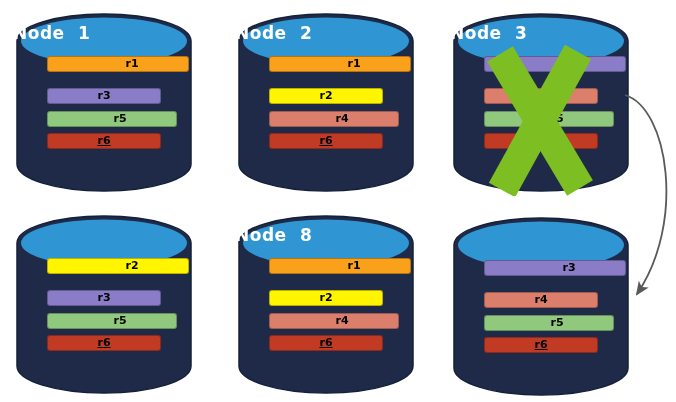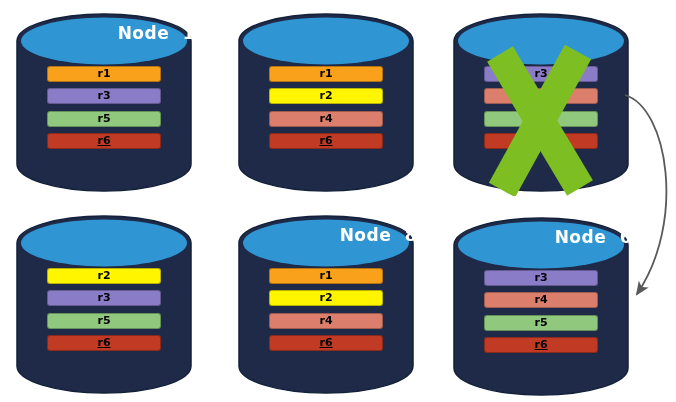--- a/index.html
+++ b/index.html
@@ -7,33 +7,33 @@
     position: relative;
     width: 676px; height: 402px;
     background: #ffffff;
     font-family: "DejaVu Sans", "Liberation Sans", sans-serif;
     overflow: hidden;
   }
   .node { position: absolute; width: 182px; height: 188px; }
   .node svg.cyl { position: absolute; left: 0; top: 0; }
   .node .title {
     position: absolute; left: 0; top: 15px; width: 100%;
-    text-align: right; color: #ffffff;
+    text-align: left; color: #ffffff;
     font-size: 17px; font-weight: bold; word-spacing: 7px;
     letter-spacing: 0.5px;
   }
   .row {
     position: absolute; left: 34px; width: 112px; height: 14px;
     border: 1px solid rgba(0,0,0,0.28); border-radius: 3px;
     text-align: center;
     font-size: 11px; font-weight: bold; color: #000;
     line-height: 14px;
   }
-  .row.p0 { top: 58px; } .row.p1 { top: 80px; }
-  .row.p2 { top: 103px; } .row.p3 { top: 125px; text-decoration: underline; }
+  .row.p0 { top: 48px; padding-left: 28px; } .row.p1 { top: 80px; }
+  .row.p2 { top: 103px; padding-left: 16px; } .row.p3 { top: 125px; text-decoration: underline; }
   svg.xmark { position: absolute; left: 0; top: 0; }
   svg.arrow-layer { position: absolute; left: 0; top: 0; pointer-events: none; }
 </style>
 </head>
 <body>
 
 <div class="canvas">
 
   <div class="node" style="left:13px; top:8px;">
     <svg class="cyl" width="182" height="188" viewBox="0 0 182 188">
@@ -45,31 +45,33 @@
     <div class="row p1" style="background-color: rgb(139, 124, 200);"><span>r3</span></div>
     <div class="row p2" style="background-color: rgb(144, 200, 125);"><span>r5</span></div>
     <div class="row p3" style="background-color: rgb(193, 59, 36);"><span>r6</span></div>
   </div>
 
   <div class="node" style="left:235px; top:8px;">
     <svg class="cyl" width="182" height="188" viewBox="0 0 182 188">
       <path d="M4,33 L4,156 A87,27 0 0 0 178,156 L178,33 A87,27 0 0 0 4,33 Z" stroke-width="1.5" fill="#1E2A47" stroke="#13203A"></path>
       <ellipse cx="91" cy="33" rx="83" ry="23.5" fill="#2F96D3"></ellipse>
     </svg>
+    <div class="title">Node 2</div>
     <div class="row p0" style="background-color: rgb(249, 161, 27);"><span>r1</span></div>
     <div class="row p1" style="background-color: rgb(255, 245, 0);"><span>r2</span></div>
     <div class="row p2" style="background-color: rgb(219, 126, 108);"><span>r4</span></div>
     <div class="row p3" style="background-color: rgb(193, 59, 36);"><span>r6</span></div>
   </div>
 
   <div class="node" style="left:450px; top:8px;">
     <svg class="cyl" width="182" height="188" viewBox="0 0 182 188">
       <path d="M4,33 L4,156 A87,27 0 0 0 178,156 L178,33 A87,27 0 0 0 4,33 Z" stroke-width="1.5" fill="#1E2A47" stroke="#13203A"></path>
       <ellipse cx="91" cy="33" rx="83" ry="23.5" fill="#2F96D3"></ellipse>
     </svg>
+    <div class="title">Node 3</div>
     <div class="row p0" style="background-color: rgb(139, 124, 200);"><span>r3</span></div>
     <div class="row p1" style="background-color: rgb(219, 126, 108);"><span>r4</span></div>
     <div class="row p2" style="background-color: rgb(144, 200, 125);"><span>r5</span></div>
     <div class="row p3" style="background-color: rgb(193, 59, 36);"><span>r6</span></div>
     <svg class="xmark" width="182" height="188" viewBox="0 0 182 188">
       <line x1="50" y1="46" x2="130" y2="180" stroke-width="30" stroke="#7DBE23"></line>
       <line x1="128" y1="44" x2="52" y2="182" stroke-width="30" stroke="#7DBE23"></line>
     </svg>
   </div>
 
@@ -94,21 +96,20 @@
     <div class="row p1" style="background-color: rgb(255, 245, 0);"><span>r2</span></div>
     <div class="row p2" style="background-color: rgb(219, 126, 108);"><span>r4</span></div>
     <div class="row p3" style="background-color: rgb(193, 59, 36);"><span>r6</span></div>
   </div>
 
   <div class="node" style="left:450px; top:212px;">
     <svg class="cyl" width="182" height="188" viewBox="0 0 182 188">
       <path d="M4,33 L4,156 A87,27 0 0 0 178,156 L178,33 A87,27 0 0 0 4,33 Z" stroke-width="1.5" fill="#1E2A47" stroke="#13203A"></path>
       <ellipse cx="91" cy="33" rx="83" ry="23.5" fill="#2F96D3"></ellipse>
     </svg>
-    <div class="title">Node 6</div>
     <div class="row p0" style="background-color: rgb(139, 124, 200);"><span>r3</span></div>
     <div class="row p1" style="background-color: rgb(219, 126, 108);"><span>r4</span></div>
     <div class="row p2" style="background-color: rgb(144, 200, 125);"><span>r5</span></div>
     <div class="row p3" style="background-color: rgb(193, 59, 36);"><span>r6</span></div>
   </div>
 
   <svg class="arrow-layer" width="676" height="402" viewBox="0 0 676 402">
     <defs>
       <marker id="arrowhead" markerUnits="userSpaceOnUse" markerWidth="14" markerHeight="12" refX="12" refY="6" orient="auto">
         <path d="M0,0 L14,6 L0,12 L3.5,6 Z" fill="#595959"></path>

